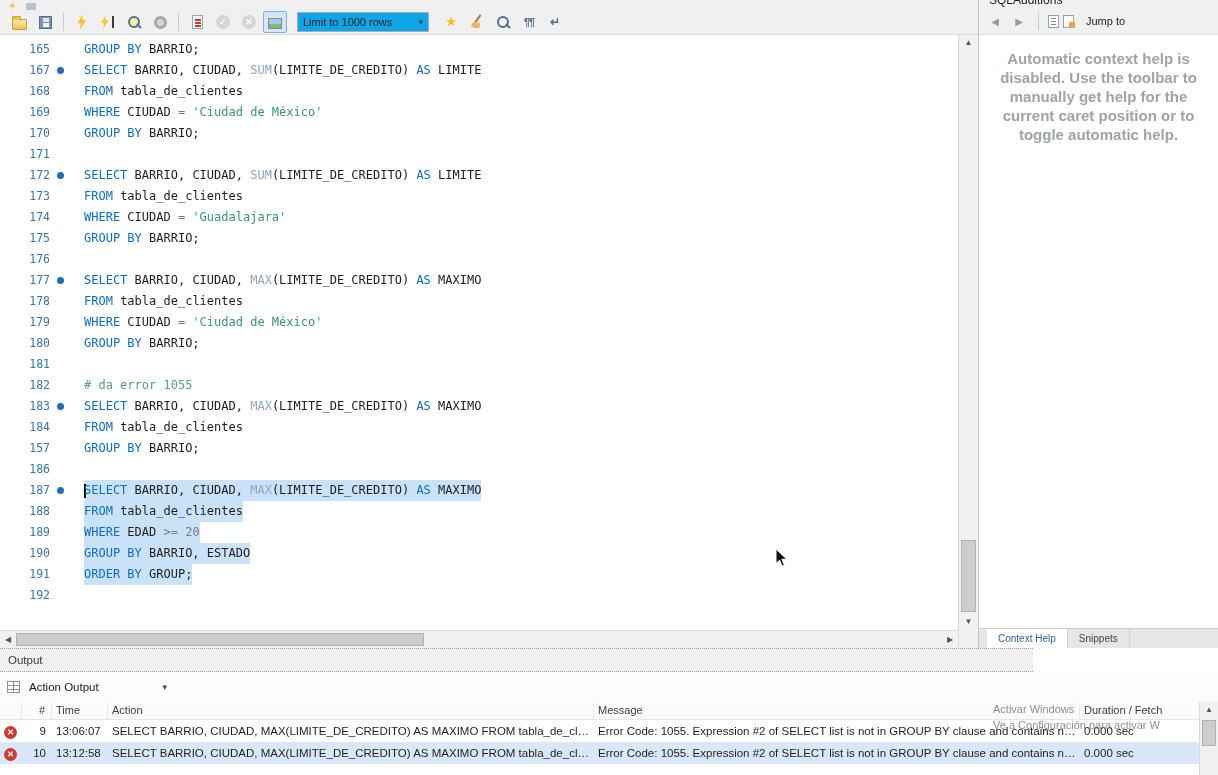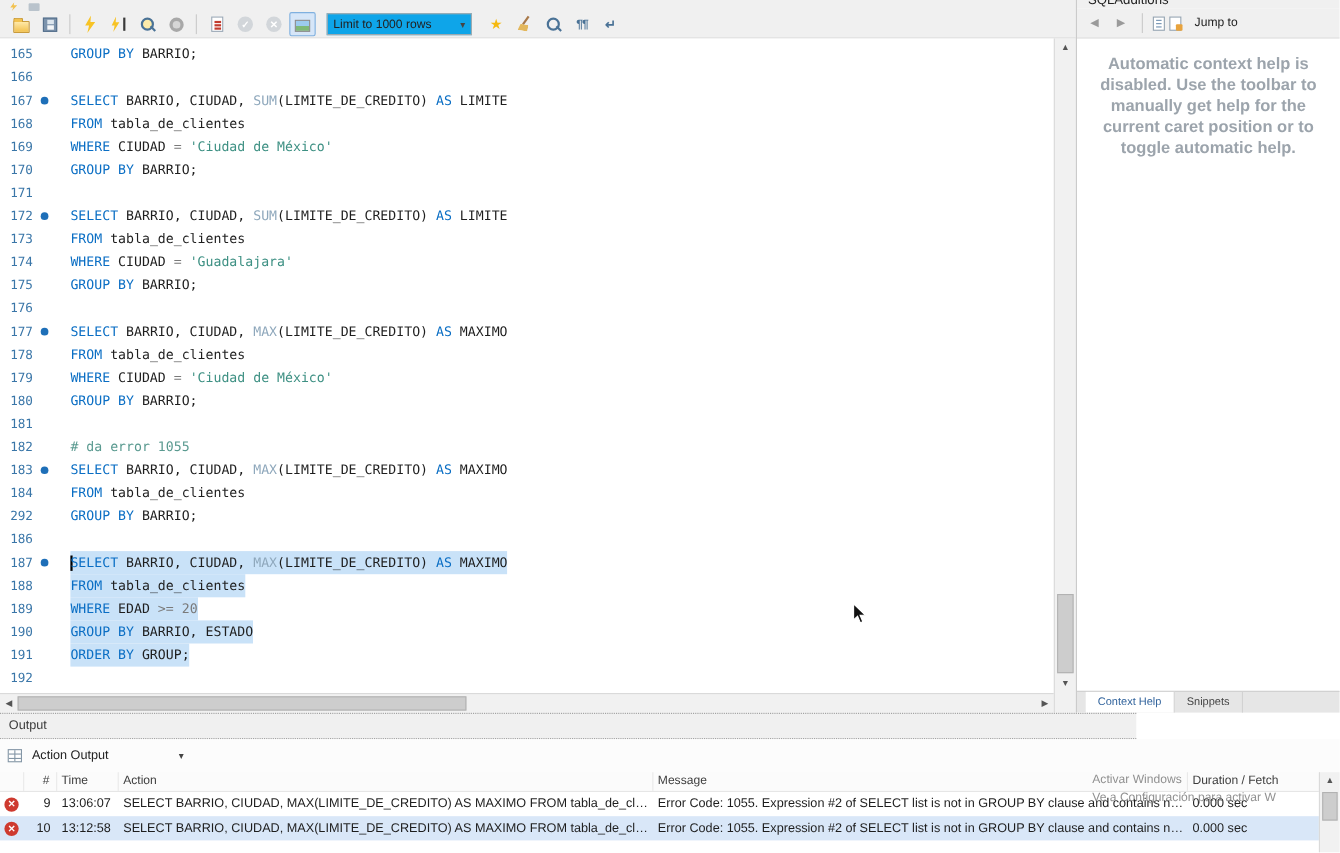--- a/index.html
+++ b/index.html
@@ -38,21 +38,21 @@
   .ic-broom::before { content:''; position:absolute; left:8px; top:0; width:2px; height:9px; background:#A87848; transform:rotate(35deg); }
   .ic-broom::after { content:''; position:absolute; left:2px; top:8px; width:9px; height:6px; background:#E3B75C; clip-path:polygon(0 100%,20% 0,100% 0,100% 100%); transform:rotate(10deg); }
   .ic-pilcrow { color:#4A7296; font-size:11px; letter-spacing:-1px; line-height:16px; font-weight:bold; }
   .ic-wrap { color:#4A7296; font-size:12px; line-height:16px; font-weight:bold; }
   .tb-dropdown { height:20px; width:132px; border:1px solid #ABABAB; background:#0ea5e9; display:flex; align-items:center;
     justify-content:space-between; font-size:11px; color:#222; padding:0 5px; margin:0 9px; }
   .dd-caret { font-size:9px; color:#444; }
 
   
   .editor-wrap { position:absolute; left:0; top:35px; width:958px; height:595px; background:#fff; overflow:hidden; }
-  #editor-lines { padding-top:4px; }
+  #editor-lines { padding-top:4px;padding-left:20px; }
   .ed-line { height:21px; line-height:21px; display:flex; font-family:"DejaVu Sans Mono", monospace; font-size:12px; }
   .ln { flex:0 0 30px; text-align:right; color:#3A76A8; font-size:11.5px; }
   .mk { flex:0 0 34px; position:relative; }
   .mk .dot { position:absolute; left:7px; top:7px; width:7px; height:7px; border-radius:50%; background:#1E6FB8; }
   .code { white-space:pre; color:#1E1E1E; }
   .code.sel { background:#C9E2F8; }
   .caret { display:inline-block; width:1.5px; height:14px; background:#000; vertical-align:middle; margin-right:-1.5px; }
   .tk-kw { color:#0A6EC4; }
   .tk-fn { color:#8FA8BC; }
   .tk-st { color:#3D9083; }
@@ -184,25 +184,20 @@
   </div>
 
 <div class="editor-wrap">
   <div id="editor-lines">
       <div class="ed-line">
         <span class="ln">165</span>
         <span class="mk"></span>
         <span class="code"><span class="tk-kw">GROUP BY</span><span class="tk-pl"> BARRIO;</span></span>
       </div>
       <div class="ed-line">
-        <span class="ln">166</span>
-        <span class="mk"></span>
-        <span class="code"></span>
-      </div>
-      <div class="ed-line">
         <span class="ln">167</span>
         <span class="mk">
           <span class="dot"></span>
         </span>
         <span class="code"><span class="tk-kw">SELECT</span><span class="tk-pl"> BARRIO, CIUDAD, </span><span class="tk-fn">SUM</span><span class="tk-pl">(LIMITE_DE_CREDITO) </span><span class="tk-kw">AS</span><span class="tk-pl"> LIMITE</span></span>
       </div>
       <div class="ed-line">
         <span class="ln">168</span>
         <span class="mk"></span>
         <span class="code"><span class="tk-kw">FROM</span><span class="tk-pl"> tabla_de_clientes</span></span>
@@ -287,21 +282,21 @@
           <span class="dot"></span>
         </span>
         <span class="code"><span class="tk-kw">SELECT</span><span class="tk-pl"> BARRIO, CIUDAD, </span><span class="tk-fn">MAX</span><span class="tk-pl">(LIMITE_DE_CREDITO) </span><span class="tk-kw">AS</span><span class="tk-pl"> MAXIMO</span></span>
       </div>
       <div class="ed-line">
         <span class="ln">184</span>
         <span class="mk"></span>
         <span class="code"><span class="tk-kw">FROM</span><span class="tk-pl"> tabla_de_clientes</span></span>
       </div>
       <div class="ed-line">
-        <span class="ln">292</span>
+        <span class="ln">157</span>
         <span class="mk"></span>
         <span class="code"><span class="tk-kw">GROUP BY</span><span class="tk-pl"> BARRIO;</span></span>
       </div>
       <div class="ed-line">
         <span class="ln">186</span>
         <span class="mk"></span>
         <span class="code"></span>
       </div>
       <div class="ed-line">
         <span class="ln">187</span>

